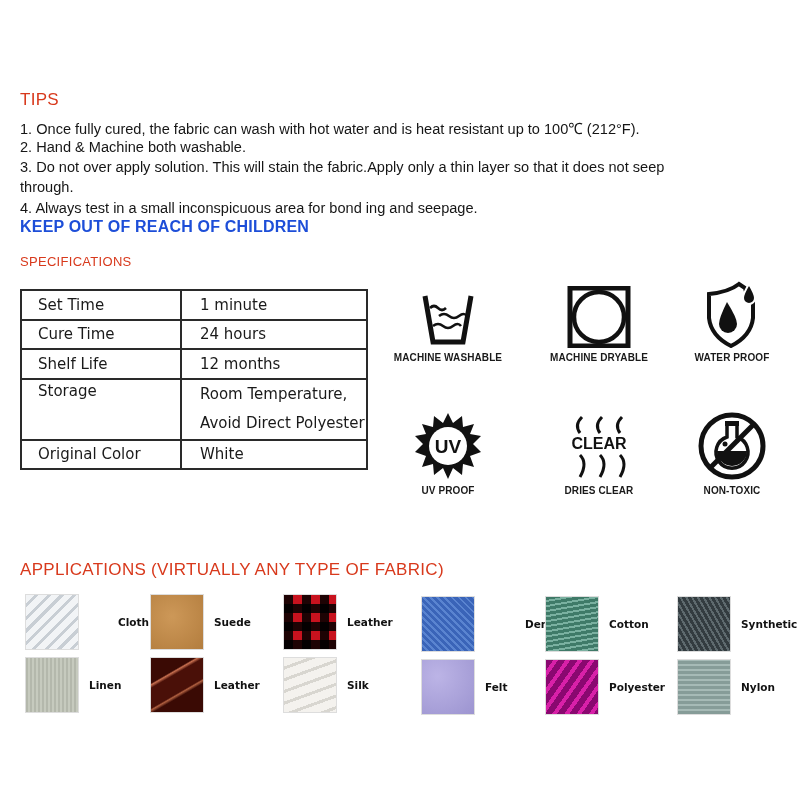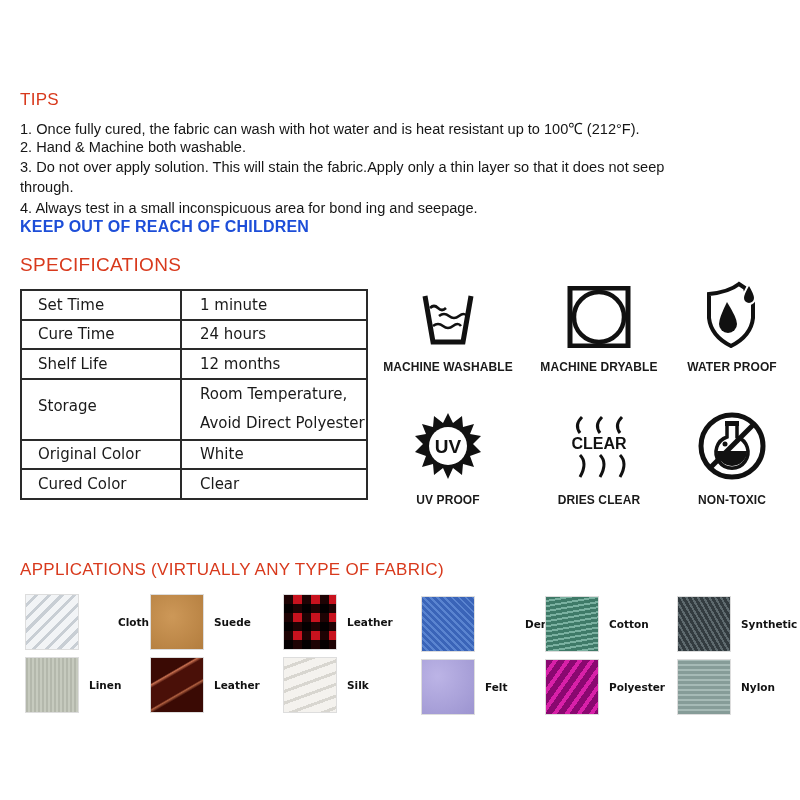--- a/index.html
+++ b/index.html
@@ -3,33 +3,33 @@
 <meta charset="utf-8">
 <style>
   * { box-sizing: border-box; margin: 0; padding: 0; }
   html, body { width: 800px; height: 800px; background: #ffffff; overflow: hidden; }
   body { position: relative; font-family: "Liberation Sans", sans-serif; color: #111; }
 
   .h-red { position: absolute; color: #d8391c; font-family: "Liberation Sans", sans-serif; font-weight: normal; letter-spacing: 0.3px; }
   #tips-title { left: 20px; top: 90px; font-size: 17px; }
   .tip { position: absolute; left: 20px; font-size: 15.5px; color: #161616; font-family: "Liberation Sans", sans-serif; transform: scaleX(0.94); transform-origin: left center; white-space: nowrap; }
   #warning { position: absolute; left: 20px; top: 218px; font-size: 16px; font-weight: bold; color: #1d4ed8; letter-spacing: 0.2px; }
-  #spec-title { left: 20px; top: 254px; font-size: 19px; }
+  #spec-title { left: 20px; top: 254px; font-size: 13px; }
 
   table.spec { position: absolute; left: 20px; top: 289px; width: 348px; border-collapse: collapse; font-family: "DejaVu Sans", sans-serif; font-size: 15px; color: #1a1a1a; }
   table.spec td { border: 2px solid #2a2a2a; padding: 0 0 0 16px; height: 29.5px; vertical-align: middle; margin-left: 26px; }
   table.spec td.k { width: 160px; }
   table.spec td.v { padding-left: 18px; }
   table.spec tr.tall td { height: 59px; }
-  table.spec tr.tall td.k { vertical-align: top; padding-top: 17px; }
+  table.spec tr.tall td.k { vertical-align: top; padding-top: 2px; }
   .v-line { display: block; line-height: 29.5px; }
 
   .badge { position: absolute; width: 140px; text-align: center; }
   .badge svg { display: block; margin: 0 auto; }
-  .badge-label { display: block; font-size: 12px; font-weight: bold; color: #1a1a1a; letter-spacing: 0.1px; margin-top: 12px; white-space: nowrap; }
+  .badge-label { display: block; font-size: 10px; font-weight: bold; color: #1a1a1a; letter-spacing: 0.1px; margin-top: 4px; white-space: nowrap; }
 
   #apps-title { left: 20px; top: 560px; font-size: 17px; }
 
   .fabric { position: absolute; display: flex; align-items: center; }
   .swatch { width: 54px; height: 56px; border: 1px solid #ddd; }
   .fabric-label { margin-left: 10px; font-size: 10.5px; font-weight: bold; color: #111; font-family: "DejaVu Sans", sans-serif; }
 </style>
 </head>
 <body>
 
@@ -59,24 +59,20 @@
   <tr class="tall">
     <td class="k">Storage</td>
     <td class="v">
       <span class="v-line">Room Temperature,</span>
       <span class="v-line">Avoid Direct Polyester</span>
     </td>
   </tr>
   <tr>
     <td class="k">Original Color</td>
     <td class="v">White</td>
-  </tr>
-  <tr>
-    <td class="k">Cured Color</td>
-    <td class="v">Clear</td>
   </tr>
 </tbody>
   </table>
 
 <div class="badge" style="left:378px; top:286px;">
   <svg width="70" height="62" viewBox="0 0 70 62">
     <path d="M12 10 L20 56 L50 56 L58 10" fill="none" stroke="#111" stroke-width="5" stroke-linejoin="miter"></path>
     <path d="M17 22 q4 -4 8 0 t8 0" fill="none" stroke="#111" stroke-width="2.6"></path>
     <path d="M26 30 q5 -4 10 0 t10 0 t8 0" fill="none" stroke="#111" stroke-width="2.6"></path>
     <path d="M20 40 q5 -4 10 0 t10 0 t8 0" fill="none" stroke="#111" stroke-width="2.6"></path>

